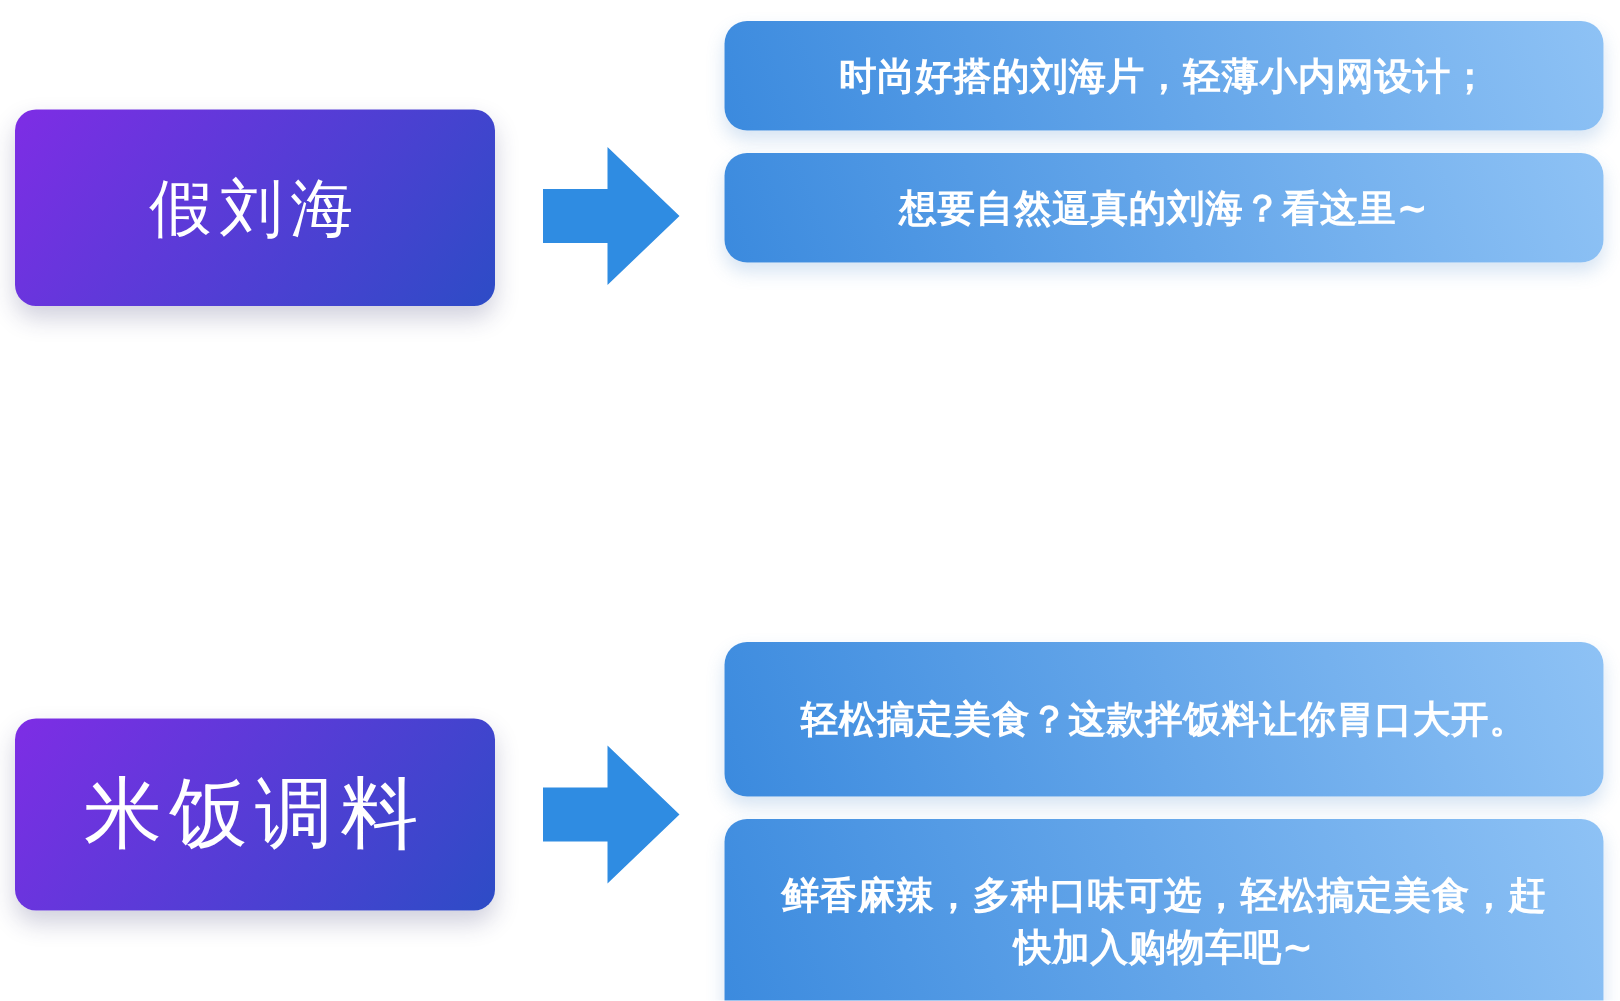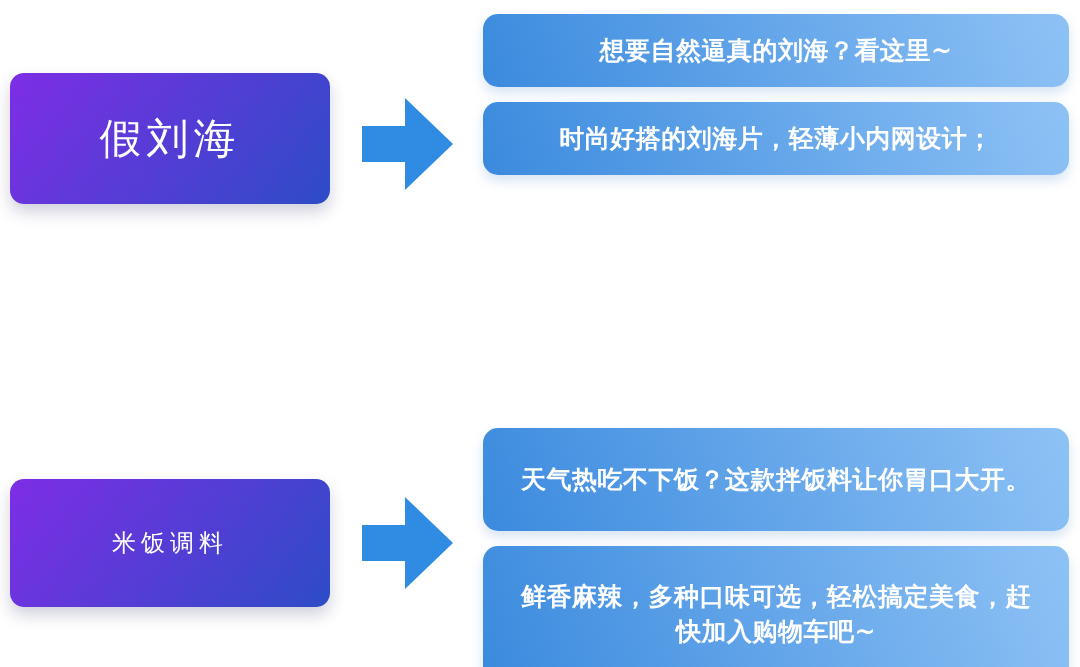--- a/index.html
+++ b/index.html
@@ -19,21 +19,21 @@
   .topic{
     position:absolute;left:10px;width:320px;
     display:flex;align-items:center;justify-content:center;
     color:var(--text);font-weight:normal;
     border-radius:14px;
     background:linear-gradient(128deg,var(--topic-start) 0%,var(--topic-end) 100%);
     box-shadow:0 8px 16px rgba(40,40,100,0.22);
     letter-spacing:5px;
   }
   .topic-1{top:73px;height:131px;font-size:42px;}
-  .topic-2{top:479px;height:128px;font-size:24px;}
+  .topic-2{top:479px;height:128px;font-size:52px;}
   .arrow{position:absolute;width:92px;height:100px;left:362px;}
   .arrow-1{top:94px;}
   .arrow-2{top:493px;}
   .arrow svg{display:block;width:100%;height:100%;}
   .arrow polygon{fill:var(--arrow);}
   .points{
     position:absolute;left:483px;width:586px;
     display:flex;flex-direction:column;gap:15px;
   }
   .points-1{top:14px;}
@@ -60,39 +60,39 @@
   </div>
 
   <div class="arrow arrow-1">
     <svg viewBox="0 0 92 100" aria-hidden="true">
       <polygon points="0,32 43,32 43,4 91,50 43,96 43,68 0,68"></polygon>
     </svg>
   </div>
 
   <div class="points points-1">
     <div class="point pt-s">
-      <span>想要自然逼真的刘海？看这里~</span>
+      <span>时尚好搭的刘海片，轻薄小内网设计；</span>
     </div>
     <div class="point pt-s">
-      <span>时尚好搭的刘海片，轻薄小内网设计；</span>
+      <span>想要自然逼真的刘海？看这里~</span>
     </div>
   </div>
 
   <div class="topic topic-2">
     <span>米饭调料</span>
   </div>
 
   <div class="arrow arrow-2">
     <svg viewBox="0 0 92 100" aria-hidden="true">
       <polygon points="0,32 43,32 43,4 91,50 43,96 43,68 0,68"></polygon>
     </svg>
   </div>
 
   <div class="points points-2">
     <div class="point pt-m">
-      <span>天气热吃不下饭？这款拌饭料让你胃口大开。</span>
+      <span>轻松搞定美食？这款拌饭料让你胃口大开。</span>
     </div>
     <div class="point pt-l">
       <span>鲜香麻辣，多种口味可选，轻松搞定美食，赶快加入购物车吧~</span>
     </div>
   </div>
 
 </div>
 
 </body></html>

